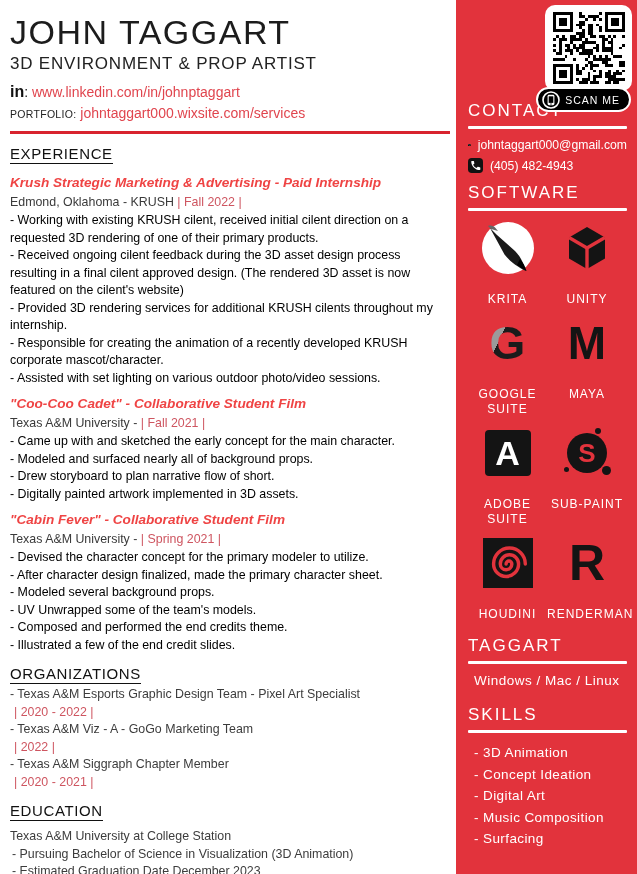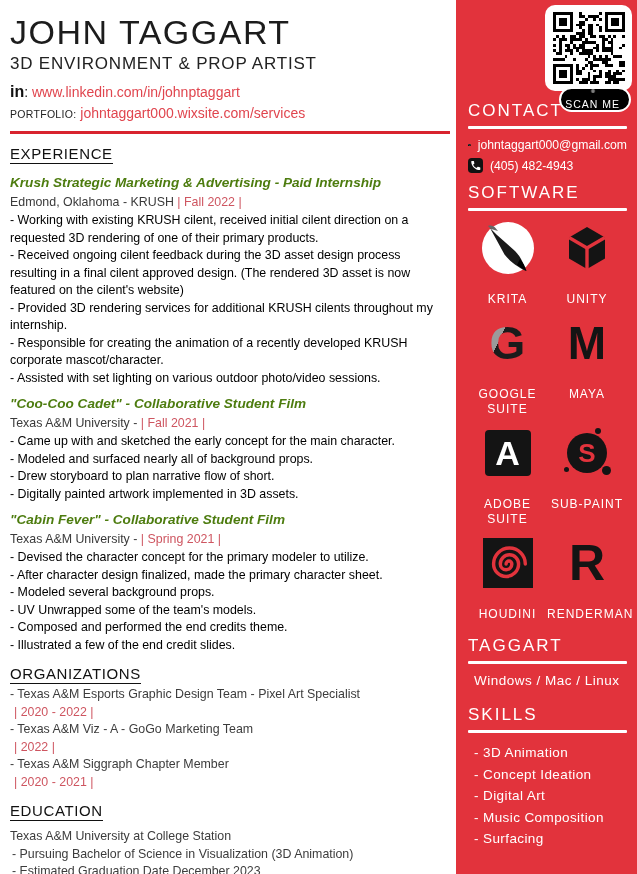--- a/index.html
+++ b/index.html
@@ -12,36 +12,36 @@
   .name { font-size:34px; letter-spacing:1.5px; color:#1c1c1c; line-height:37px; }
   .subtitle { font-size:17px; letter-spacing:0.8px; color:#222; margin-top:3px; }
   .linkrow { margin-top:9px; font-size:14px; white-space:nowrap; }
   .linkrow.portfolio { margin-top:4px; }
   .in-logo { font-weight:bold; font-size:16px; color:#111; }
   .red-link { color:#E0454E; text-decoration:none; }
   .portfolio-label { font-size:10.5px; color:#222; letter-spacing:0.3px; }
   .red-rule { height:3px; background:#D8232E; margin:10px 0 0 0; width:440px; }
   .section-heading { display:inline-block; font-size:15px; letter-spacing:0.6px; color:#111;
     border-bottom:1.6px solid #111; padding-bottom:1px; margin:11px 0 2px 0; }
-  .job-title { font-weight:bold; font-style:italic; font-size:13.6px; color:#4d7c0f; margin:9px 0 5px 0; }
+  .job-title { font-weight:bold; font-style:italic; font-size:13.6px; color:#ef4444; margin:9px 0 5px 0; }
   .job-meta { font-size:12.4px; color:#3a3a3a; margin-bottom:3px; }
   .date { color:#CE5560; }
   .bullet { font-size:12.4px; line-height:17.5px; color:#000000; margin:0; }
   .org-name { font-size:12.4px; line-height:17.5px; color:#3c3c3c; margin:0; }
   .org-date { font-size:12.4px; line-height:17.5px; margin:0; padding-left:4px; }
   .edu-school { font-size:12.4px; line-height:17.5px; color:#3c3c3c; margin:5px 0 0 0; }
   .edu-bullet { font-size:12.4px; line-height:17.5px; color:#3c3c3c; margin:0; padding-left:2px; }
 
   
   .sidebar { position:relative; width:185px; height:874px; background:#E2333C; color:#fff; overflow:hidden; }
   .qr-wrap { position:absolute; top:5px; right:5px; width:87px; height:86px; background:#fff;
     border-radius:10px; display:flex; align-items:center; justify-content:center; }
   .qr-wrap svg { shape-rendering:crispEdges; }
   .scan-pill { position:absolute; top:87px; right:6px; height:25px; background:#000;
-    border:2px solid #fff; border-radius:14px; display:flex; align-items:center; gap:5px; padding:0 9px 0 4px;flex-direction:column; }
+    border:2px solid #fff; border-radius:14px; display:flex; align-items:center; gap:5px; padding:0 9px 0 4px; }
   .scan-label { font-size:10.5px; letter-spacing:1px; color:#fff; white-space:nowrap; }
 
   .sb-content { padding:101px 10px 0 12px; }
   .sb-h { font-size:17px; letter-spacing:2px; font-weight:400; }
   .sb-rule { height:3px; background:#fff; margin:5px 0 9px 0; border-radius:1px; }
   .contact-row { display:flex; align-items:center; gap:7px; font-size:12.2px; margin-bottom:6px; white-space:nowrap; }
   .contact-row a { color:#fff; text-decoration:none; }
 
   .sw-section { margin-top:10px; }
   .sw-grid { display:grid; grid-template-columns:1fr 1fr; row-gap:9px; margin-top:10px; }

